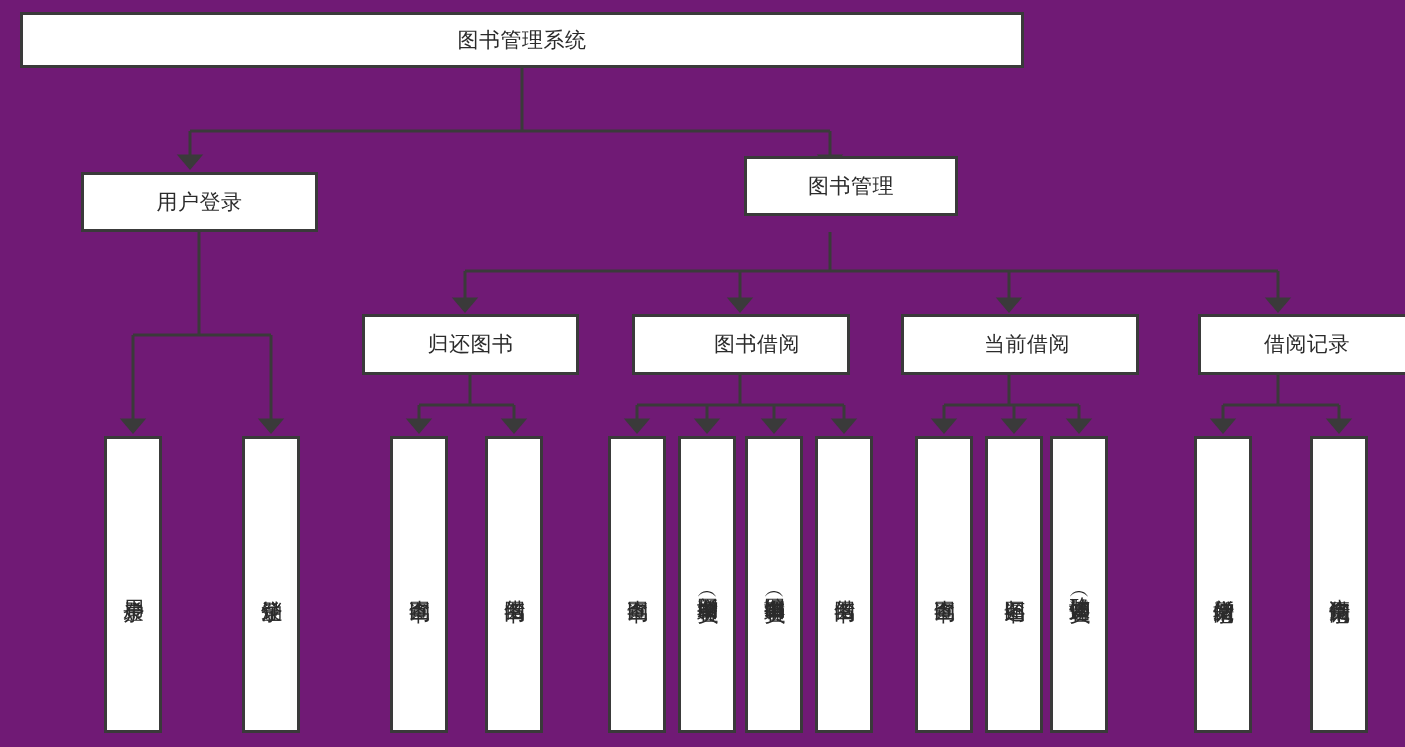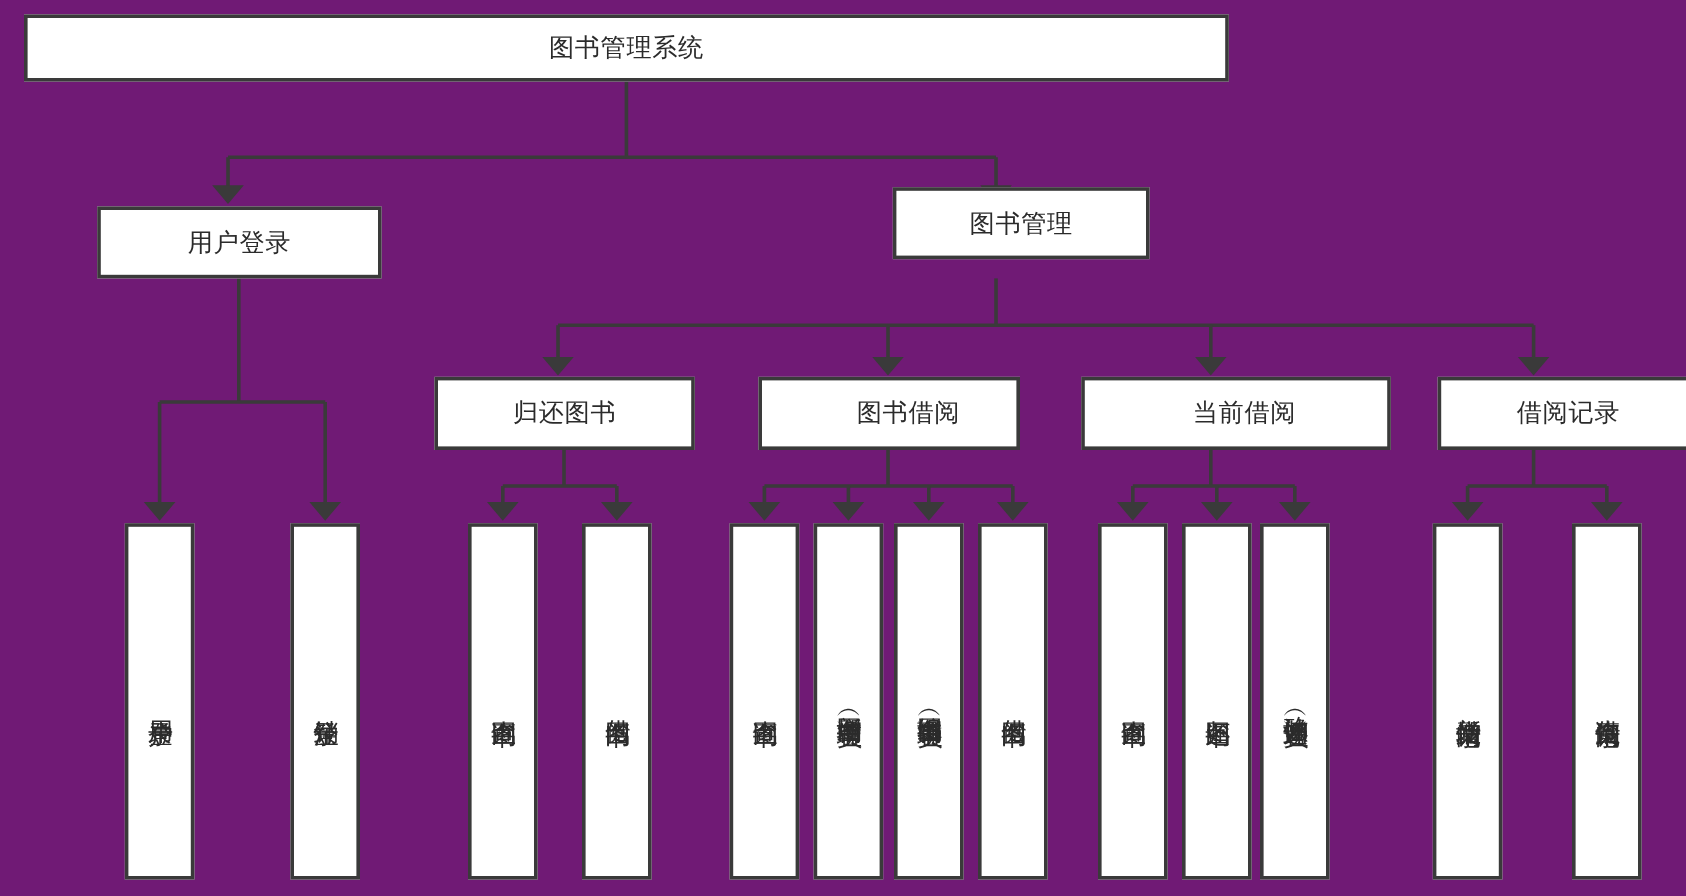--- a/index.html
+++ b/index.html
@@ -133,21 +133,21 @@
   <div class="node" style="left:712px; top:156px; width:214px; height:60px;margin-left:32px;">
     <span class="label">图书管理</span>
   </div>
 
   <div class="node" style="left:362px; top:314px; width:217px; height:61px;">
     <span class="label">归还图书</span>
   </div>
   <div class="node" style="left:632px; top:314px; width:218px; height:61px;padding-left:32px;">
     <span class="label">图书借阅</span>
   </div>
-  <div class="node" style="left:901px; top:314px; width:258px; height:61px;padding-left:14px;">
+  <div class="node" style="left:901px; top:314px; width:238px; height:61px;padding-left:14px;">
     <span class="label">当前借阅</span>
   </div>
   <div class="node" style="left:1170px; top:314px; width:218px; height:61px;margin-left:28px;">
     <span class="label">借阅记录</span>
   </div>
 
   <div class="node vertical" style="left:104px; top:436px; width:58px; height:297px;">
     <span class="label">用户登录</span>
   </div>
   <div class="node vertical" style="left:242px; top:436px; width:58px; height:297px;">

